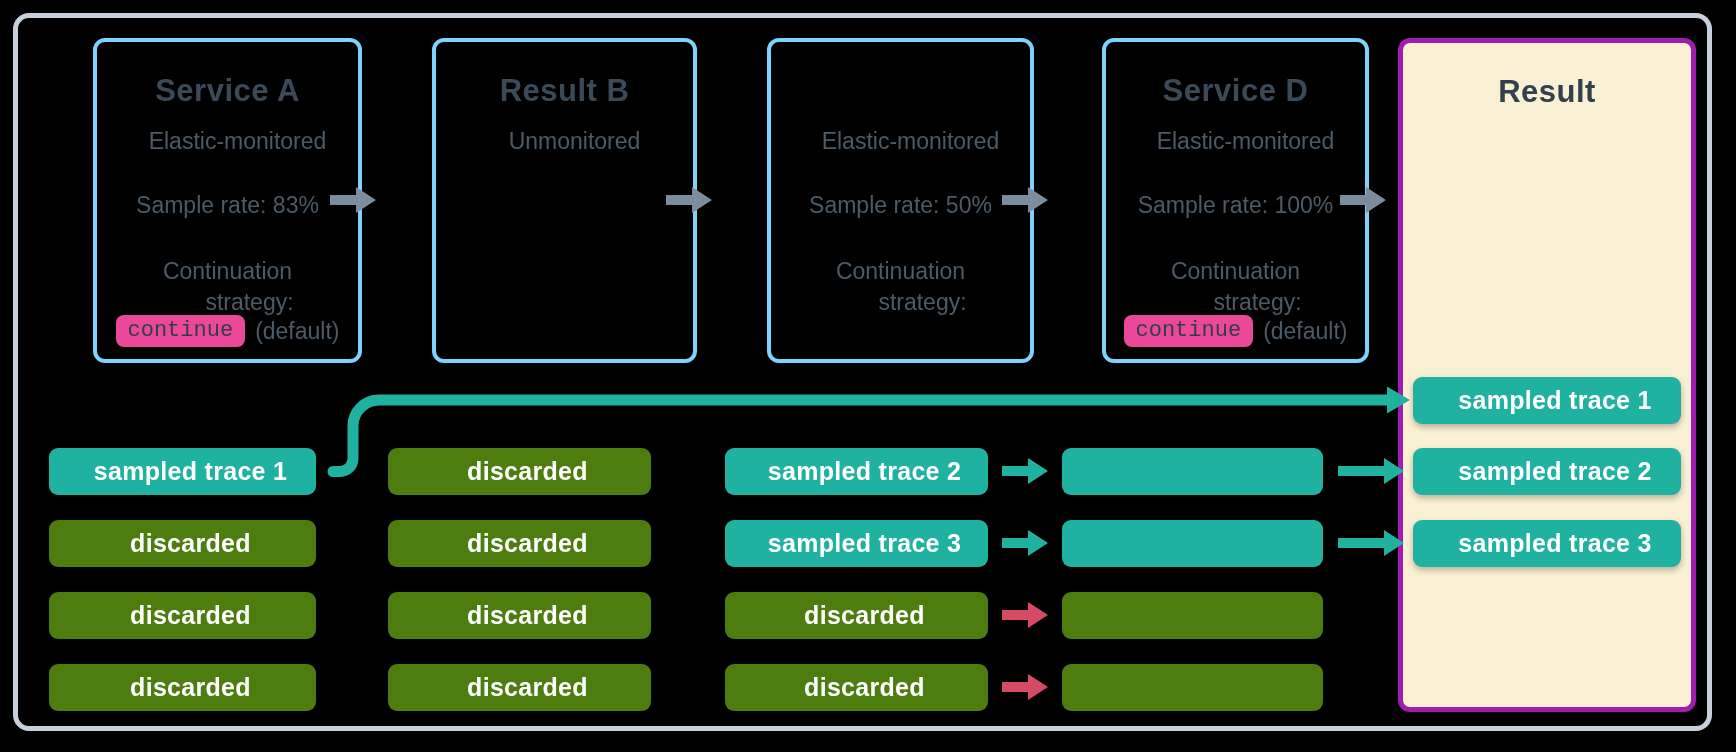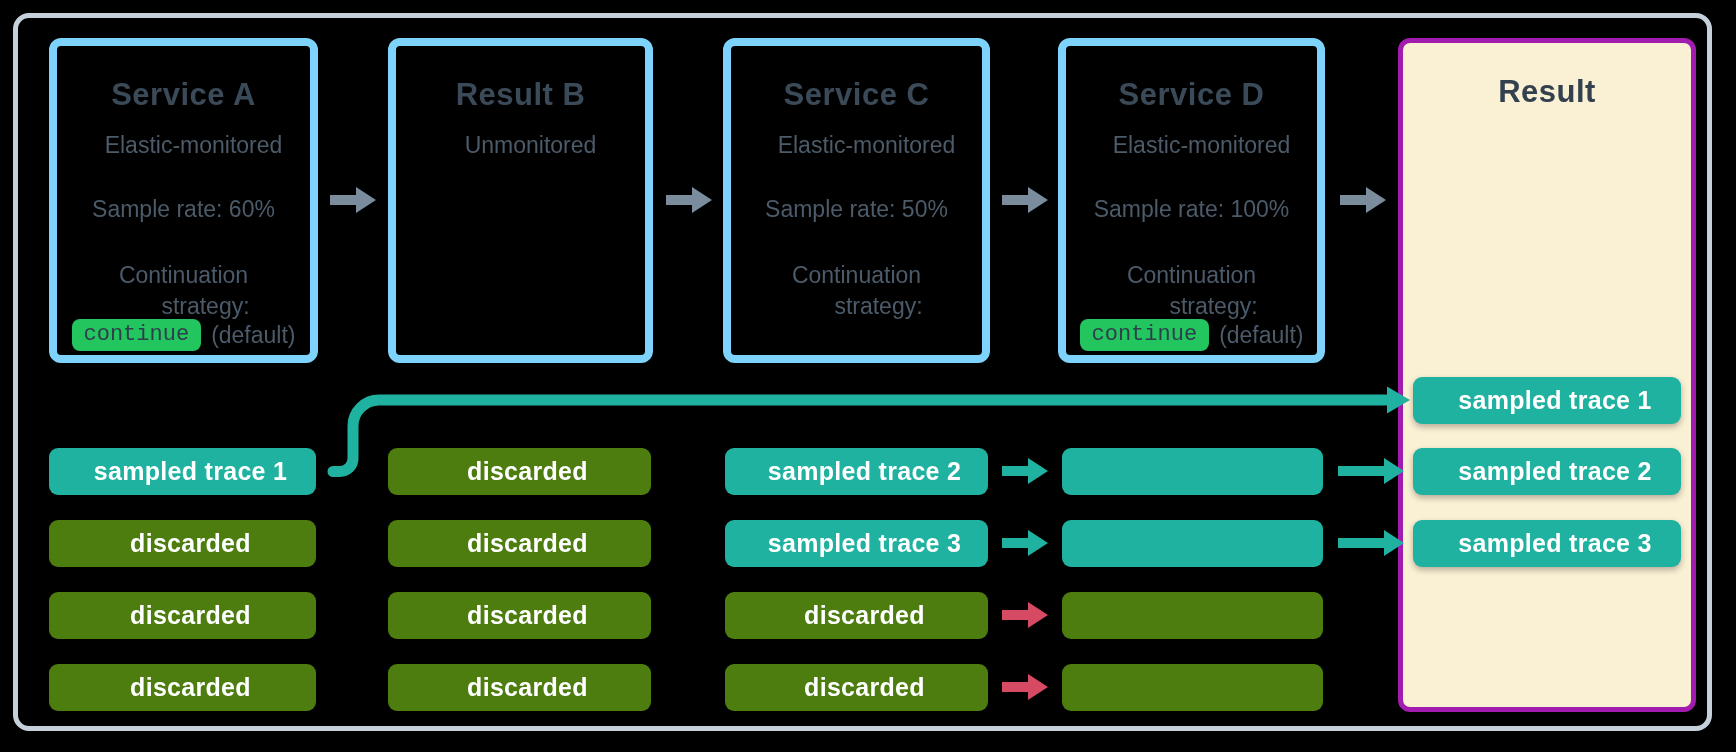--- a/index.html
+++ b/index.html
@@ -6,21 +6,21 @@
   .canvas{
     position:relative;width:1736px;height:752px;background:#000;overflow:hidden;
     font-family:"Liberation Sans", sans-serif;
   }
   .frame{
     position:absolute;left:13px;top:13px;width:1699px;height:718px;
     border:5px solid #c6d0da;border-radius:16px;box-sizing:border-box;
   }
   .service-box{
     position:absolute;top:38px;height:325px;
-    border:8px solid #7dd3fc;border-radius:12px;box-sizing:border-box;
+    border:4px solid #7dd3fc;border-radius:12px;box-sizing:border-box;margin-left:44px;
   }
   .result-box{
     position:absolute;left:1398px;top:38px;width:298px;height:674px;
     background:#faf0d4;border:5px solid #a21caf;border-radius:12px;box-sizing:border-box;
     box-shadow:0 4px 8px rgba(0,0,0,0.35);
   }
   .box-title{
     position:absolute;left:0;right:0;top:30px;text-align:center;
     font-size:31px;line-height:38px;font-weight:700;color:#3b4a58;letter-spacing:0.5px;
   }
@@ -39,21 +39,21 @@
   }
   .box-cont2{
     position:absolute;left:0;right:0;top:246px;text-align:center;
     font-size:23px;line-height:28px;font-weight:500;color:#4c5b69;padding-left:44px;
   }
   .chip-row{
     position:absolute;left:0;right:0;top:272px;height:34px;
     display:flex;align-items:center;justify-content:center;gap:10px;
   }
   .chip{
-    background:#22c55e;color:#2f3e4b;border-radius:8px;
+    background:#ec4899;color:#2f3e4b;border-radius:8px;
     font-family:"Liberation Mono","DejaVu Sans Mono",monospace;
     font-size:22px;line-height:30px;padding:1px 12px;white-space:nowrap;
   }
   .chip-suffix{font-size:23px;font-weight:500;color:#4c5b69;white-space:nowrap;}
   .chip-suffix:empty{display:none;}
   .pill{
     position:absolute;height:47px;border-radius:9px;box-sizing:border-box;
     display:flex;align-items:center;justify-content:center;
     color:#ffffff;font-size:25px;font-weight:600;letter-spacing:0.3px;
     z-index:3;
@@ -77,36 +77,35 @@
 </head>
 <body>
 
 <div class="canvas">
 
   <div class="frame"></div>
 
   <div class="service-box" style="left:49px;width:269px">
     <div class="box-title">Service A</div>
     <div class="box-subtitle">Elastic-monitored</div>
-    <div class="box-rate">Sample rate: 60%</div>
+    <div class="box-rate">Sample rate: 83%</div>
     <div class="box-cont1">Continuation</div>
     <div class="box-cont2">strategy:</div>
     <div class="chip-row">
       <span class="chip">continue</span>
       <span class="chip-suffix">(default)</span>
     </div>
   </div>
 
   <div class="service-box" style="left:388px;width:265px">
     <div class="box-title">Result B</div>
     <div class="box-subtitle">Unmonitored</div>
   </div>
 
   <div class="service-box" style="left:723px;width:267px">
-    <div class="box-title">Service C</div>
     <div class="box-subtitle">Elastic-monitored</div>
     <div class="box-rate">Sample rate: 50%</div>
     <div class="box-cont1">Continuation</div>
     <div class="box-cont2">strategy:</div>
   </div>
 
   <div class="service-box" style="left:1058px;width:267px">
     <div class="box-title">Service D</div>
     <div class="box-subtitle">Elastic-monitored</div>
     <div class="box-rate">Sample rate: 100%</div>

